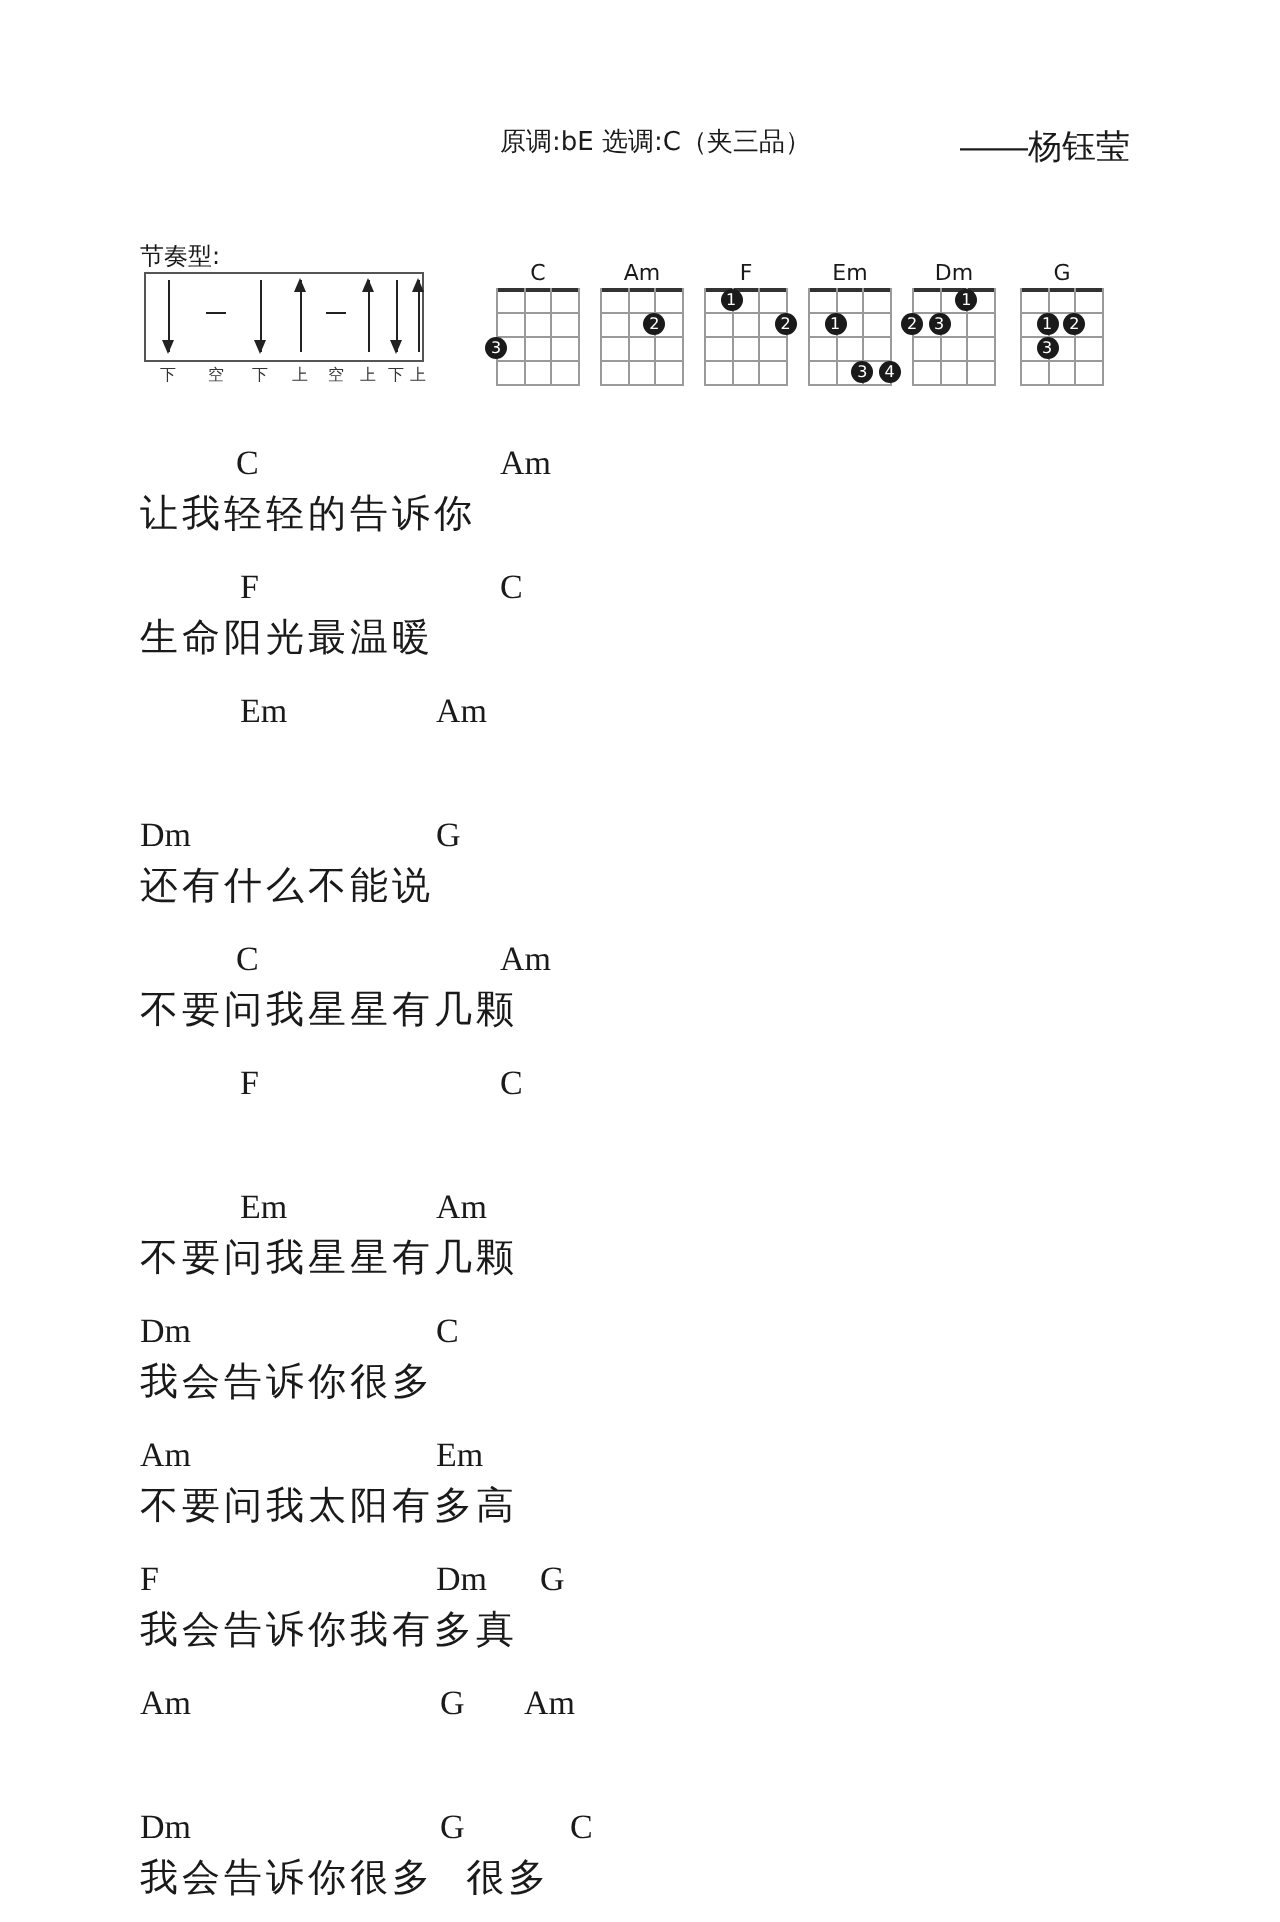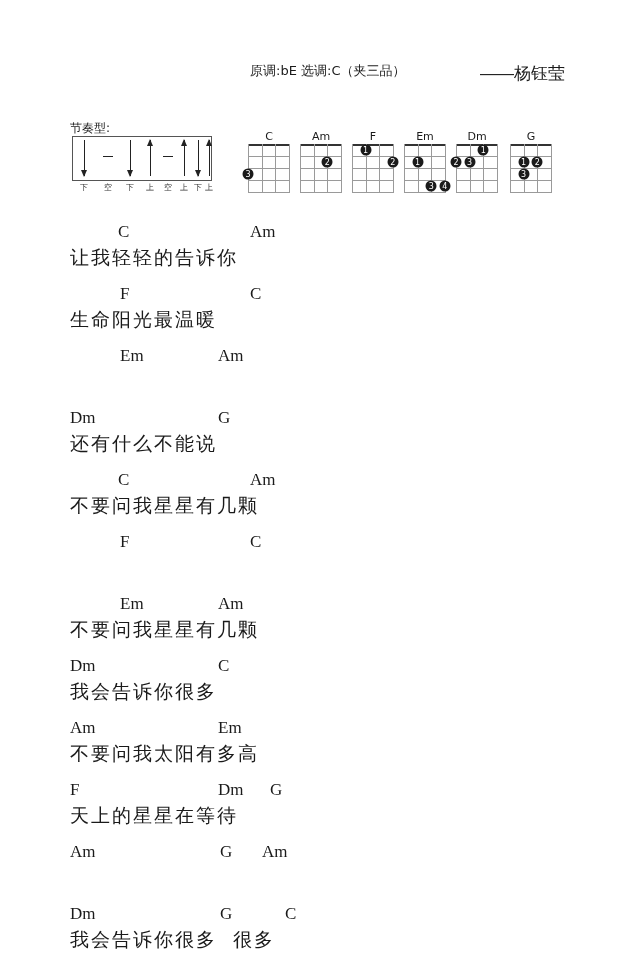--- a/index.html
+++ b/index.html
@@ -427,21 +427,21 @@
           <span style="left: 148px;">Em</span>
         </div>
         <div class="lyricline">不要问我太阳有多高</div>
       </div>
       <div class="block">
         <div class="chordline">
           <span style="left: 0px;">F</span>
           <span style="left: 148px;">Dm</span>
           <span style="left: 200px;">G</span>
         </div>
-        <div class="lyricline">天上的星星在等待</div>
+        <div class="lyricline">我会告诉你我有多真</div>
       </div>
       <div class="block">
         <div class="chordline">
           <span style="left: 0px;">Am</span>
           <span style="left: 150px;">G</span>
           <span style="left: 192px;">Am</span>
         </div>
       </div>
       <div class="block">
         <div class="chordline">

